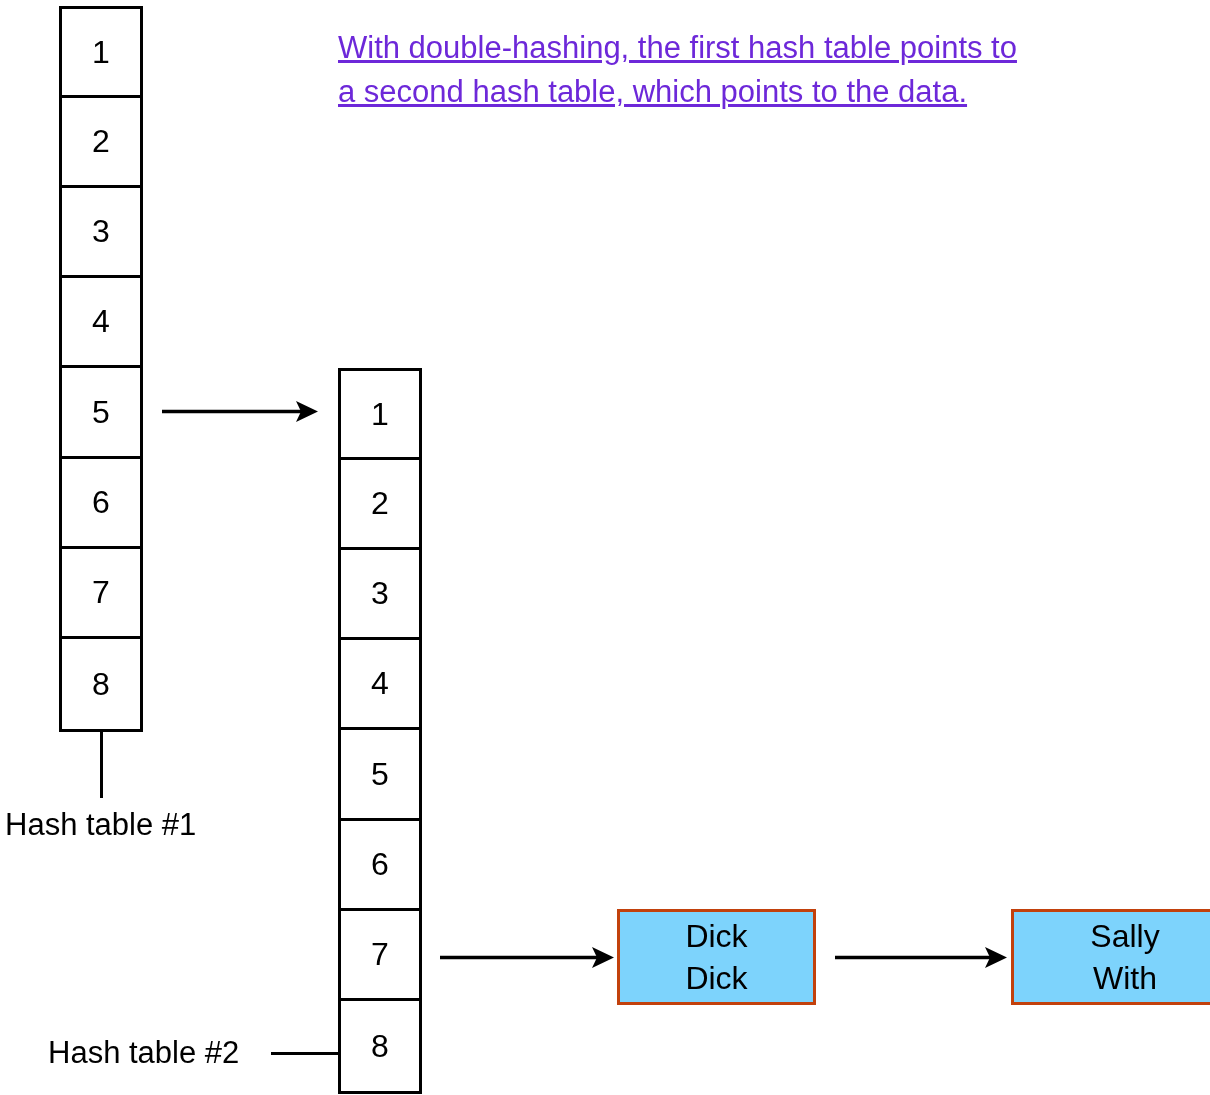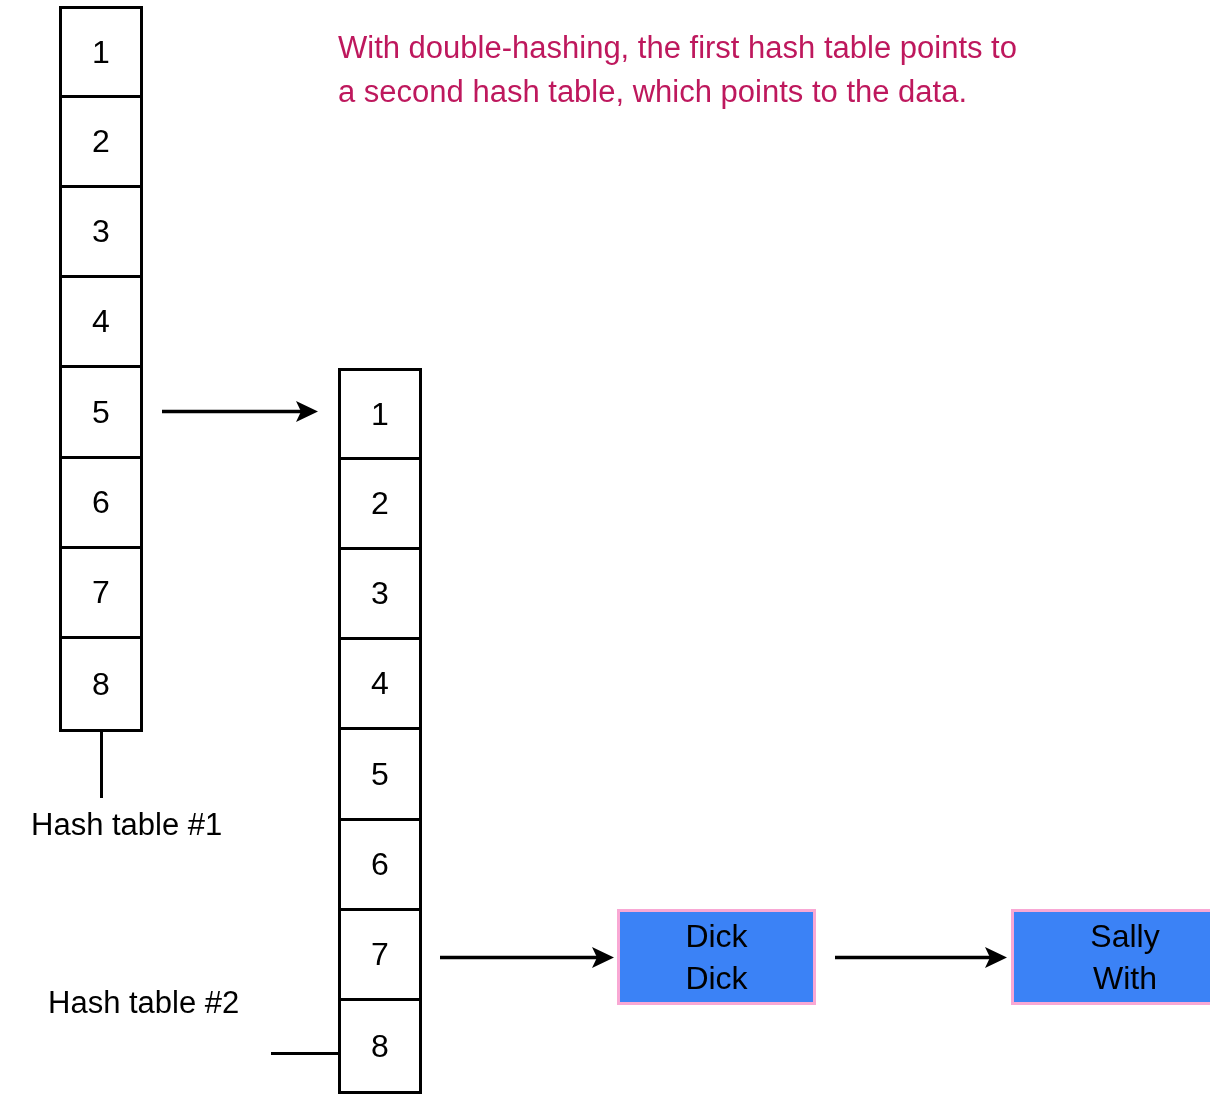--- a/index.html
+++ b/index.html
@@ -21,21 +21,22 @@
   
   .caption {
     position: absolute;
     left: 338px;
     top: 26px;
     width: 790px;
     font-size: 31px;
     line-height: 44px;
     letter-spacing: 0px;
     white-space: pre-line;
-    color: #be185d;
+    color: #6d28d9;
+    text-decoration: underline;
   }
   
   .hash-table {
     position: absolute;
     box-sizing: border-box;
     border: 3px solid #000000;
     background: #ffffff;
   }
   .hash-cell {
     box-sizing: border-box;
@@ -46,22 +47,22 @@
     font-size: 32px;
     background: #ffffff;
   }
   .hash-cell:last-child {
     border-bottom: none;
   }
   
   .record-box {
     position: absolute;
     box-sizing: border-box;
-    border: 3px solid #f9a8d4;
-    background: #3b82f6;
+    border: 3px solid #c2410c;
+    background: #7dd3fc;
     display: flex;
     flex-direction: column;
     align-items: center;
     justify-content: center;
     font-size: 32px;
     line-height: 42px;
   }
   .record-line {
     display: block;
     text-align: center;
@@ -119,21 +120,21 @@
       </div>
     <div class="hash-cell" style="height:90px;">
         <span>7</span>
       </div>
     <div class="hash-cell" style="height:90px;">
         <span>8</span>
       </div>
   </div>
 
   <div class="rule-v" style="left:100px; top:730px; height:68px;"></div>
-  <div class="leader-label" style="left:5px; top:807px;margin-left:26px;">Hash table #1</div>
+  <div class="leader-label" style="left:5px; top:807px;">Hash table #1</div>
 
   <div class="arrow" style="left:160px; top:398px; width:162px; height:27px;">
     <svg width="162" height="27" viewBox="0 0 162 27">
       <line x1="2" y1="13.5" x2="143" y2="13.5" stroke="#000000" stroke-width="3.5"></line>
       <polygon points="158,13.5 136,3 141,13.5 136,24" fill="#000000"></polygon>
     </svg>
   </div>
 
   <div class="hash-table" id="table2" style="left:338px; top:368px; width:84px; height:726px;">
     <div class="hash-cell" style="height:89px;">
@@ -156,21 +157,21 @@
       </div>
     <div class="hash-cell" style="height:90px;">
         <span>7</span>
       </div>
     <div class="hash-cell" style="height:90px;">
         <span>8</span>
       </div>
   </div>
 
   <div class="rule-h" style="left:271px; top:1052px; width:70px;"></div>
-  <div class="leader-label" style="left:48px; top:985px;">Hash table #2</div>
+  <div class="leader-label" style="left:48px; top:1035px;">Hash table #2</div>
 
   <div class="arrow" style="left:438px; top:944px; width:180px; height:27px;">
     <svg width="180" height="27" viewBox="0 0 180 27">
       <line x1="2" y1="13.5" x2="161" y2="13.5" stroke="#000000" stroke-width="3.5"></line>
       <polygon points="176,13.5 154,3 159,13.5 154,24" fill="#000000"></polygon>
     </svg>
   </div>
 
   <div class="record-box" style="left:617px; top:909px; width:199px; height:96px;">
     <span class="record-line">Dick</span>

